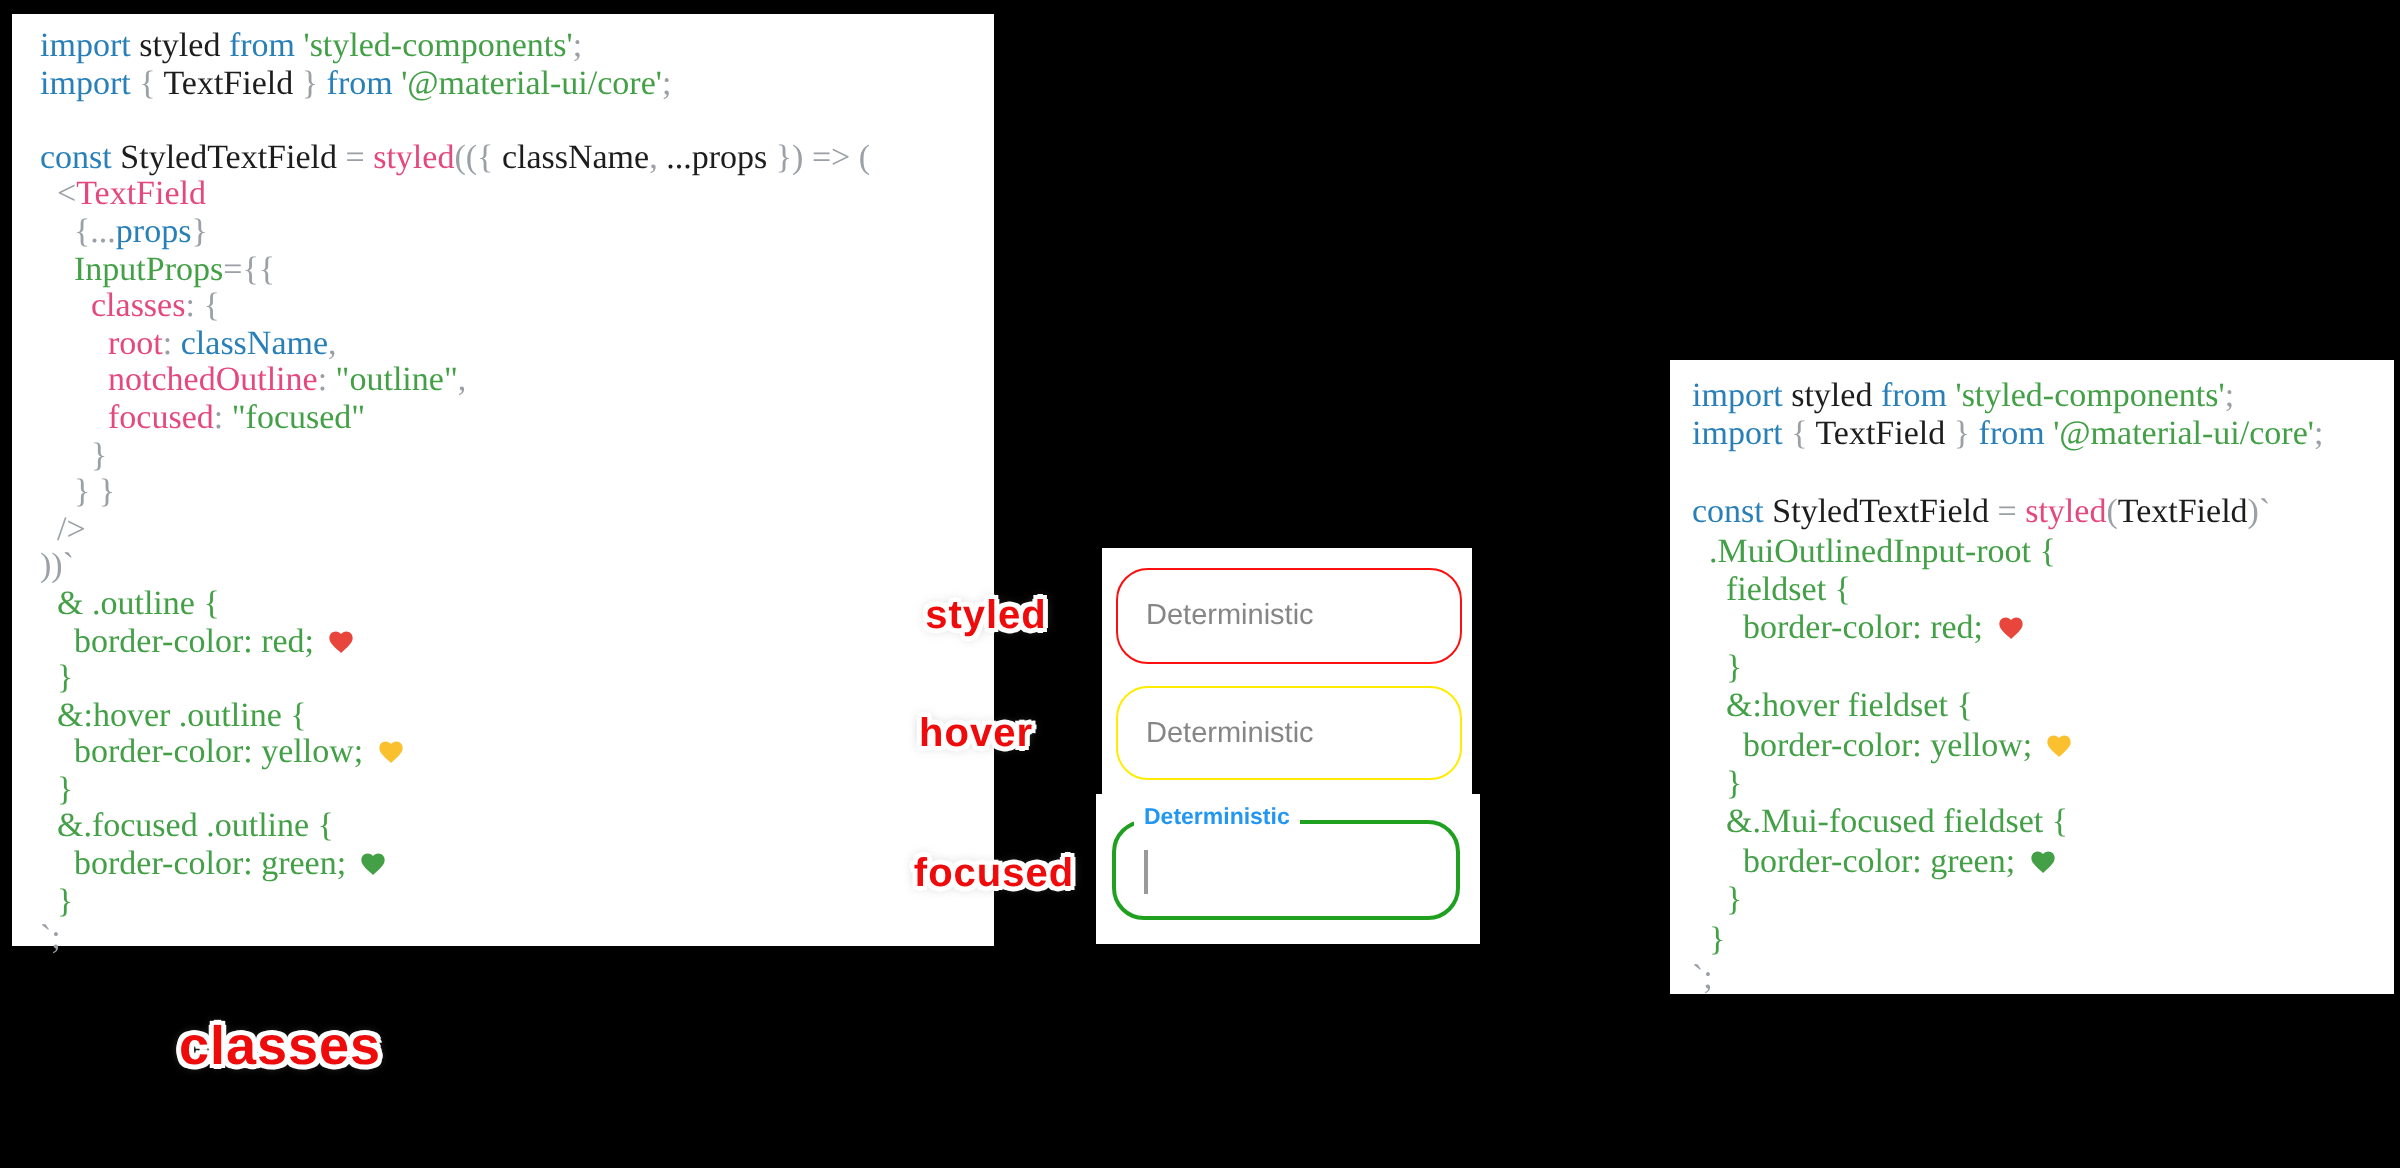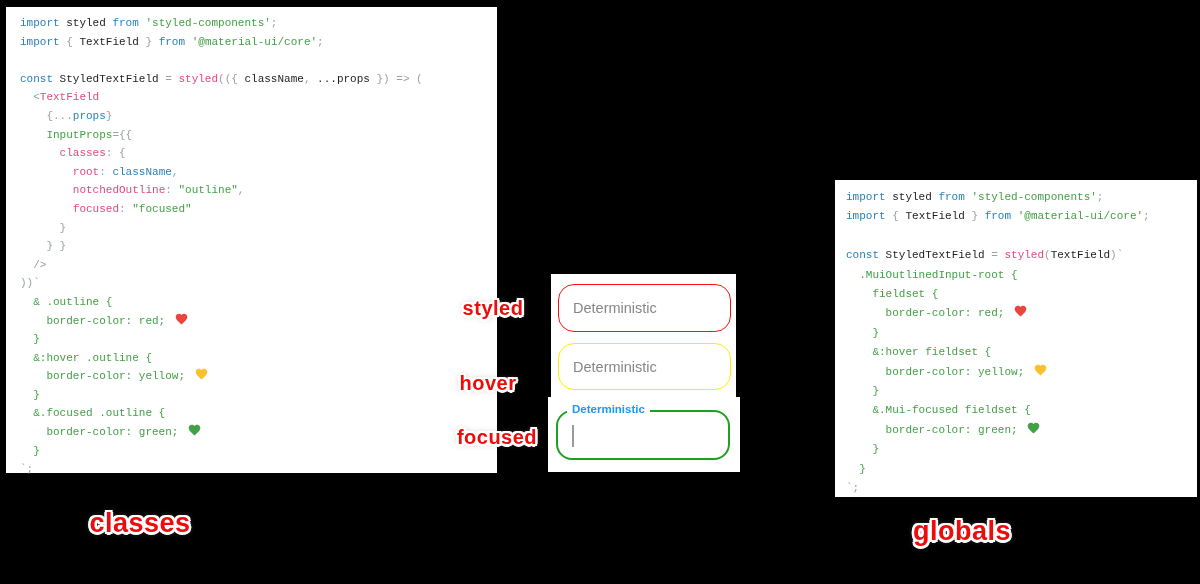--- a/index.html
+++ b/index.html
@@ -1,21 +1,21 @@
 <!DOCTYPE html>
 <html style="--c-kw: #2980b9; --c-id: #1d1d1d; --c-str: #43a047; --c-css: #43a047; --c-attr: #43a047; --c-pink: #e5487e; --c-pun: #9aa0a6; --c-var: #2980b9; --c-red: #fb0f0f; --c-yellow: #ffec00; --c-green: #1fa01f; --c-blue: #2196f3; --c-ph: #868686; --c-label: #ee0b0b;"><head>
 <meta charset="utf-8">
 <style>
   html,body{margin:0;padding:0;background:#000;}
   .canvas{position:relative;width:1200px;height:584px;background:#000;overflow:hidden;
           font-family:"Liberation Sans",sans-serif;}
 
   
-  .code-panel{position:absolute;background:#fff;font-family:Liberation Mono, monospace;
-              font-size:11px;color:#1d1d1d;white-space:pre;box-sizing:border-box;}
+  .code-panel{position:absolute;background:#fff;font-family:Liberation Serif, serif;
+              font-size:17px;color:#1d1d1d;white-space:pre;box-sizing:border-box;}
   #code-left{left:6px;top:7px;width:491px;height:466px;padding:7px 0 0 14px;line-height:18.6px;}
   #code-right{left:835px;top:180px;width:362px;height:317px;padding:8px 0 0 11px;line-height:19.4px;}
   .code-line{white-space:pre;}
   .tk-kw{color:var(--c-kw,#2980b9);}
   .tk-id{color:var(--c-id,#1d1d1d);}
   .tk-str{color:var(--c-str,#43a047);}
   .tk-css{color:var(--c-css,#43a047);}
   .tk-attr{color:var(--c-attr,#43a047);}
   .tk-pink{color:var(--c-pink,#e5487e);}
   .tk-pun{color:var(--c-pun,#9aa0a6);}
@@ -39,21 +39,21 @@
   .cursor{position:absolute;left:14px;top:13px;width:2px;height:22px;background:#9a9a9a;}
 
   
   .anno{position:absolute;color:var(--c-label,#ee0b0b);font-weight:bold;text-align:center;
         letter-spacing:.5px;
         text-shadow:-2px -2px 0 #fff,-2px 2px 0 #fff,2px -2px 0 #fff,2px 2px 0 #fff,
                     -2.5px 0 0 #fff,2.5px 0 0 #fff,0 -2.5px 0 #fff,0 2.5px 0 #fff,
                     0 0 6px rgba(130,130,130,.95);}
   .state-label{font-size:20px;width:120px;}
   #lbl-default{left:433px;top:297px;}
-  #lbl-hover{left:428px;top:372px;}
+  #lbl-hover{left:428px;top:356px;}
   #lbl-focused{left:437px;top:426px;}
   .caption{font-size:27px;width:140px;}
   #cap-classes{left:70px;top:508px;}
   #cap-globals{left:892px;top:516px;}
 </style>
 </head>
 <body>
 
 <div class="canvas">
 
@@ -86,15 +86,14 @@
   <div class="tf tf-hover">
     <span class="ph">Deterministic</span>
   </div>
 
   <div class="tf tf-focused">
     <span class="legend">Deterministic</span>
     <span class="cursor"></span>
   </div>
 
   <div class="anno caption" id="cap-classes">classes</div>
-  <div class="anno caption" id="cap-globals">globals</div>
 
 </div>
 
 </body></html>

